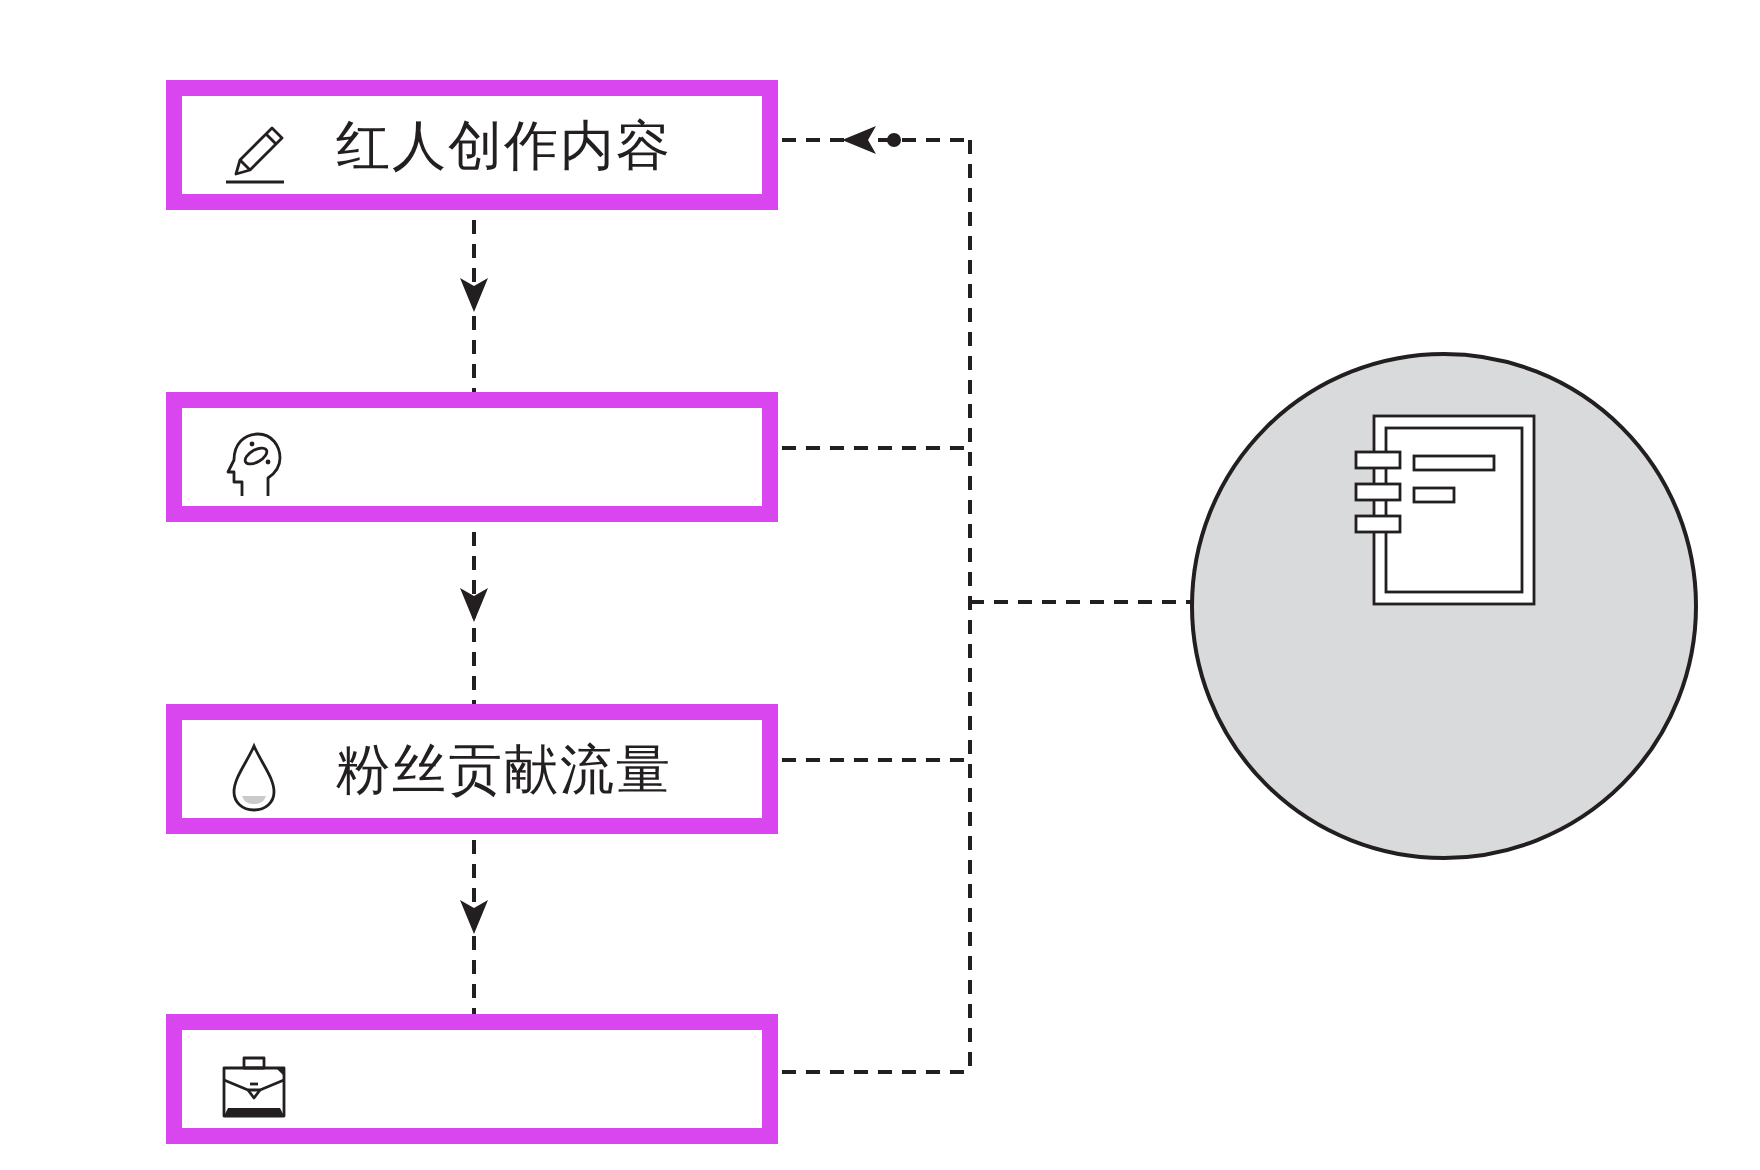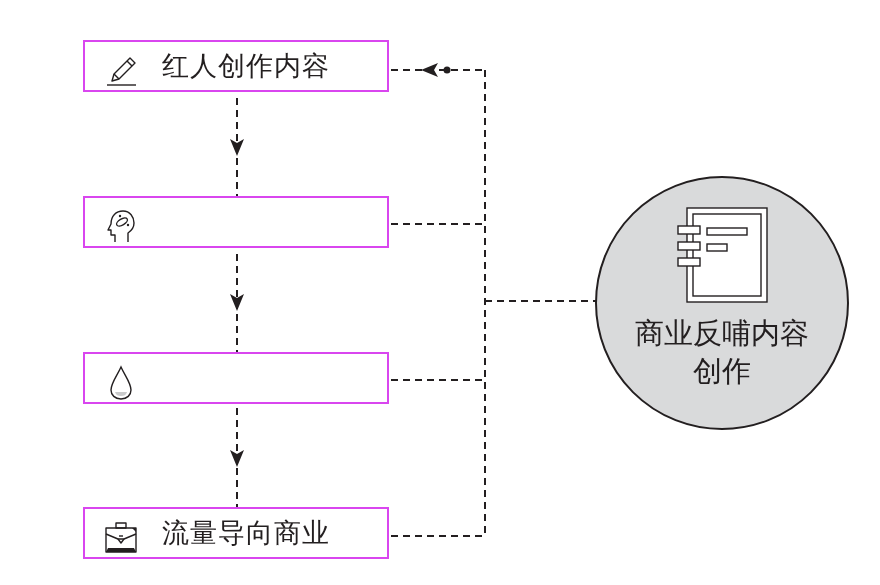--- a/index.html
+++ b/index.html
@@ -1,20 +1,20 @@
 <!DOCTYPE html>
 <html><head>
 <meta charset="utf-8">
 <style>
   html, body { margin: 0; padding: 0; background: #ffffff; }
   body { width: 880px; height: 585px; position: relative; overflow: hidden;
          font-family: "DejaVu Serif", "Liberation Serif", serif; color: #231f20; }
   svg.canvas { position: absolute; left: 0; top: 0; }
-  .box { position: absolute; left: 83px; width: 306px; height: 52px;
-         border: 2px solid #d946ef; background: #ffffff; box-sizing: border-box; }
+  .box { position: absolute; left: 83px; width: 306px; height: 65px;
+         border: 8px solid #d946ef; background: #ffffff; box-sizing: border-box; }
   .box .icon { position: absolute; left: 18px; top: 10px; width: 36px; height: 36px; }
   .box .label { position: absolute; left: 77px; top: 0; height: 100%;
                 display: flex; align-items: center; font-size: 27px; letter-spacing: 1px;
                 color: #231f20; white-space: nowrap; }
   .hub { position: absolute; left: 595px; top: 176px; width: 254px; height: 254px;
          border-radius: 50%; border: 2px solid #231f20; background: #d9dadb;
          box-sizing: border-box; }
   .hub .icon { position: absolute; left: 80px; top: 28px; width: 92px; height: 100px; }
   .hub .label { position: absolute; left: 0; right: 0; top: 136px; text-align: center;
                 font-size: 29px; line-height: 38px; color: #231f20; }
@@ -67,46 +67,42 @@
     <circle cx="17" cy="8" r="1.2" fill="#231f20"></circle>
     <circle cx="25" cy="17" r="1.2" fill="#231f20"></circle>
   </svg>
 </div>
 
 <div class="box" style="top:352px;">
   <svg class="icon" viewBox="0 0 36 36">
     <path d="M18,3 C14,12 8,19 8,26 C8,31 12,35 18,35 C24,35 28,31 28,26 C28,19 22,12 18,3 Z" fill="none" stroke="#231f20" stroke-width="1.4"></path>
     <path d="M12,28 L24,28 C23,31 21,32 18,32 C15,32 13,31 12,28 Z" fill="#c9cacb"></path>
   </svg>
+  <span class="label">粉丝贡献流量</span>
 </div>
 
 <div class="box" style="top:507px;">
   <svg class="icon" viewBox="0 0 36 36">
     <g fill="none" stroke="#231f20" stroke-width="1.4" stroke-linejoin="round">
       <rect x="13" y="4" width="10" height="5"></rect>
       <rect x="3" y="9" width="30" height="24"></rect>
       <path d="M3,15 L15,20 L21,20 L33,15"></path>
       <path d="M15,20 L18,24 L21,20"></path>
       <line x1="16" y1="17" x2="20" y2="17"></line>
     </g>
     <path d="M29,9 L33,9 L33,13 Z" fill="#231f20"></path>
     <path d="M3,33 L5,29 L31,29 L33,33 Z" fill="#231f20"></path>
   </svg>
-  <span class="label">流量导向商业</span>
 </div>
 
 <div class="hub">
   <svg class="icon" viewBox="0 0 92 100">
     <g stroke="#231f20" stroke-width="1.4">
       <rect x="10" y="2" width="80" height="94" fill="#ffffff"></rect>
       <rect x="16" y="8" width="68" height="82" fill="#ffffff"></rect>
       <rect x="1" y="20" width="22" height="8" fill="#ffffff"></rect>
       <rect x="1" y="36" width="22" height="8" fill="#ffffff"></rect>
       <rect x="1" y="52" width="22" height="8" fill="#ffffff"></rect>
       <rect x="30" y="22" width="40" height="7" fill="#ffffff"></rect>
       <rect x="30" y="38" width="20" height="7" fill="#ffffff"></rect>
     </g>
   </svg>
-  <div class="label">
-    <span>商业反哺内容</span>
-    <span>创作</span>
-  </div>
 </div>
 
 </body></html>

